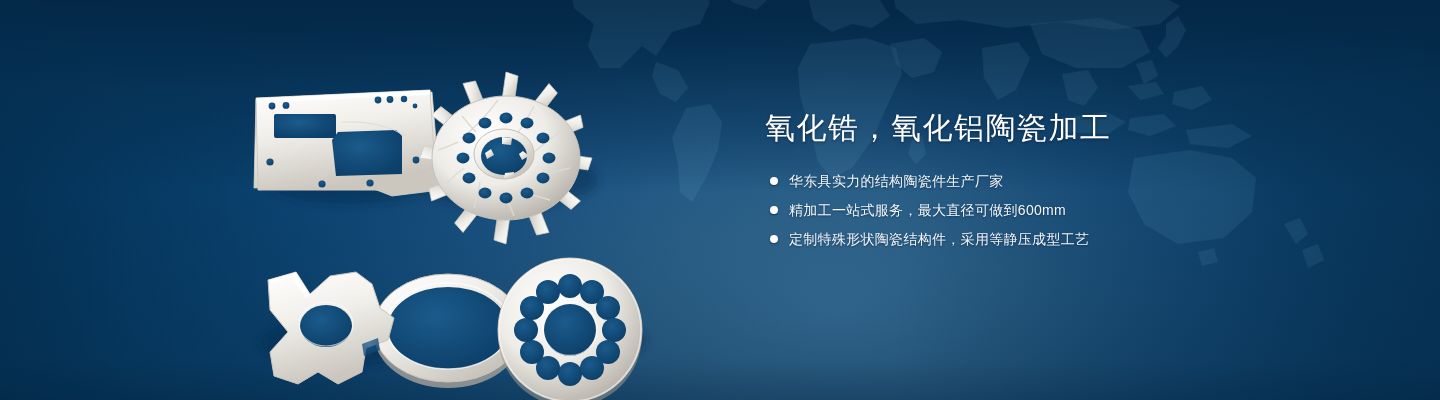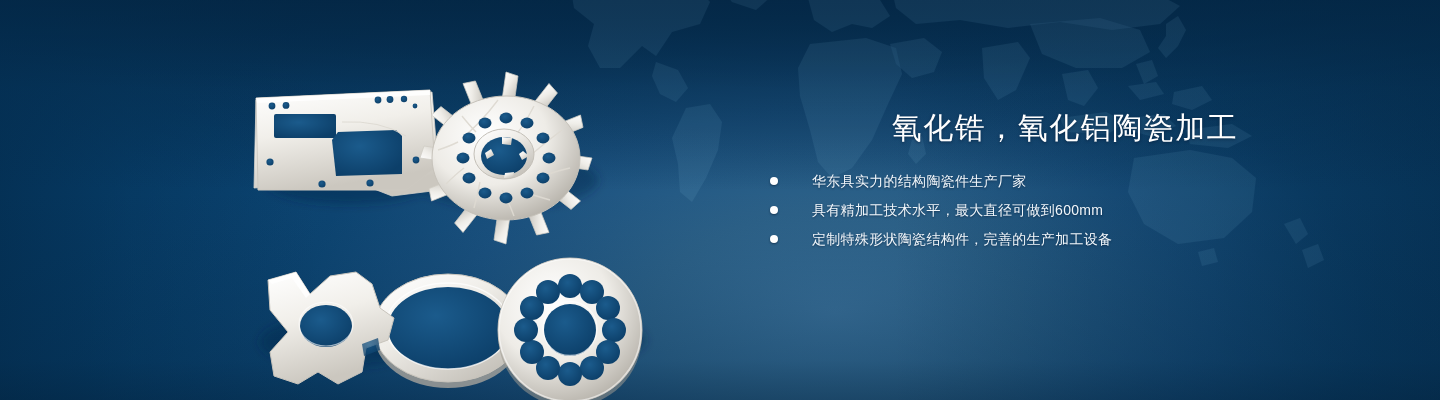--- a/index.html
+++ b/index.html
@@ -4,21 +4,20 @@
 <title>Ceramic Banner</title>
 <style>
   * { margin:0; padding:0; box-sizing:border-box; }
   html,body { background:#07263f; }
   #banner {
     position:relative;
     width:1440px; height:400px;
     overflow:hidden;
     font-family:"Liberation Sans","DejaVu Sans",sans-serif;
     background:#0a4370;
-    text-align:center;
   }
   
   .bg-base {
     position:absolute; inset:0;
     background:
       radial-gradient(ellipse 760px 420px at 58% 78%, #3a7099 0%, #2d6289 24%, #1b5280 48%, #0d4572 70%, #073f6c 100%);
   }
   .bg-vignette {
     position:absolute; inset:0;
     background:
@@ -55,21 +54,20 @@
     letter-spacing:1.5px;
     color:#ffffff;
     font-weight:400;
     text-shadow:0 1px 3px rgba(0,20,45,.55);
     white-space:nowrap;
   }
   .bullets { margin-top:23px; }
   .bullet {
     display:flex; align-items:flex-start;
     margin-bottom:9px;
-    gap:23px;
   }
   .bullet .dot {
     flex:0 0 auto;
     width:8px; height:8px; border-radius:50%;
     background:#ffffff;
     margin:6px 11px 0 5px;
     box-shadow:0 1px 2px rgba(0,18,40,.5);
   }
   .bullet .btext {
     font-size:14px;
@@ -312,22 +310,22 @@
   <div class="copy">
     <div class="headline">氧化锆，氧化铝陶瓷加工</div>
 
     <div class="bullets">
       <div class="bullet">
         <span class="dot"></span>
         <span class="btext">华东具实力的结构陶瓷件生产厂家</span>
       </div>
       <div class="bullet">
         <span class="dot"></span>
-        <span class="btext">具有精加工技术水平，最大直径可做到600mm</span>
+        <span class="btext">精加工一站式服务，最大直径可做到600mm</span>
       </div>
       <div class="bullet">
         <span class="dot"></span>
-        <span class="btext">定制特殊形状陶瓷结构件，完善的生产加工设备</span>
+        <span class="btext">定制特殊形状陶瓷结构件，采用等静压成型工艺</span>
       </div>
     </div>
   </div>
 
 </div>
 
 </body></html>

